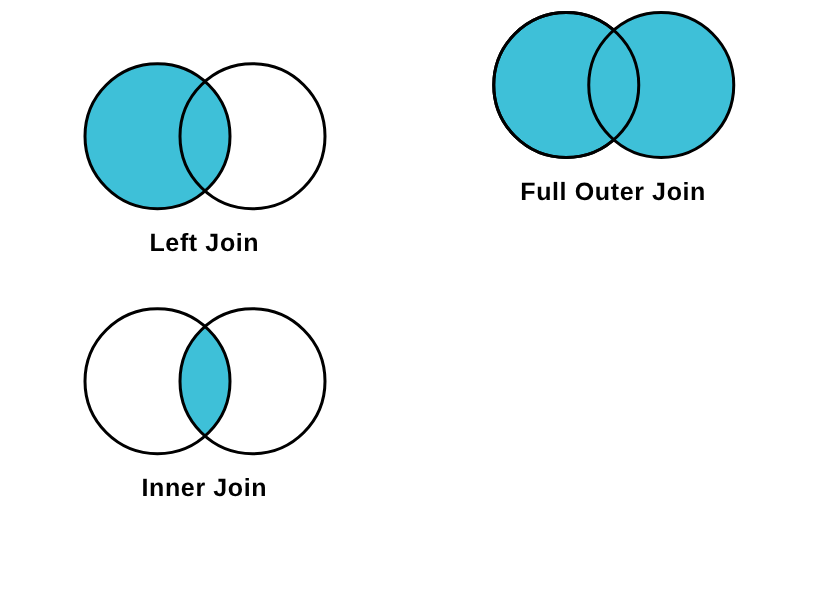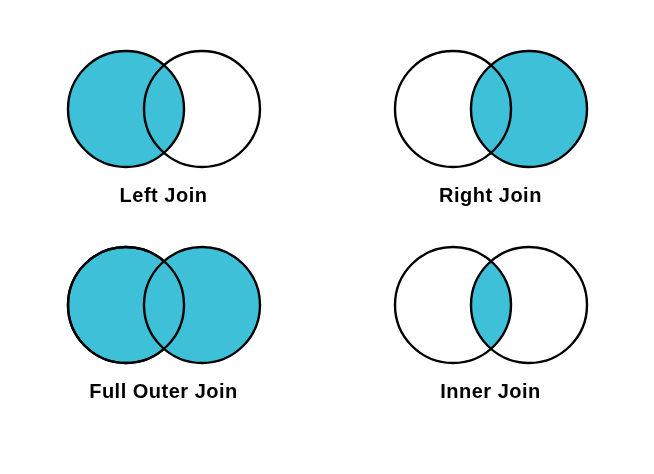--- a/index.html
+++ b/index.html
@@ -59,27 +59,20 @@
 <div class="venn-grid">
 
   <figure class="join-card row-top">
     <svg class="venn" viewBox="0 0 236 124" width="236" height="124" role="img">
       <circle class="venn-circle filled" cx="80" cy="62" r="58"></circle>
       <circle class="venn-circle outline" cx="156" cy="62" r="58"></circle>
     </svg>
     <figcaption class="join-label">Left Join</figcaption>
   </figure>
 
-  <figure class="join-card row-top">
-    <svg class="venn" viewBox="0 0 236 124" width="236" height="124" role="img">
-      <circle class="venn-circle filled" cx="156" cy="62" r="58"></circle>
-      <circle class="venn-circle outline" cx="80" cy="62" r="58"></circle>
-    </svg>
-    <figcaption class="join-label">Right Join</figcaption>
-  </figure>
 
   <figure class="join-card row-bottom">
     <svg class="venn" viewBox="0 0 236 124" width="236" height="124" role="img">
       <circle class="venn-circle filled" cx="80" cy="62" r="58"></circle>
       <circle class="venn-circle filled" cx="156" cy="62" r="58"></circle>
       <circle class="venn-circle outline" cx="80" cy="62" r="58"></circle>
     </svg>
     <figcaption class="join-label">Full Outer Join</figcaption>
   </figure>
 

